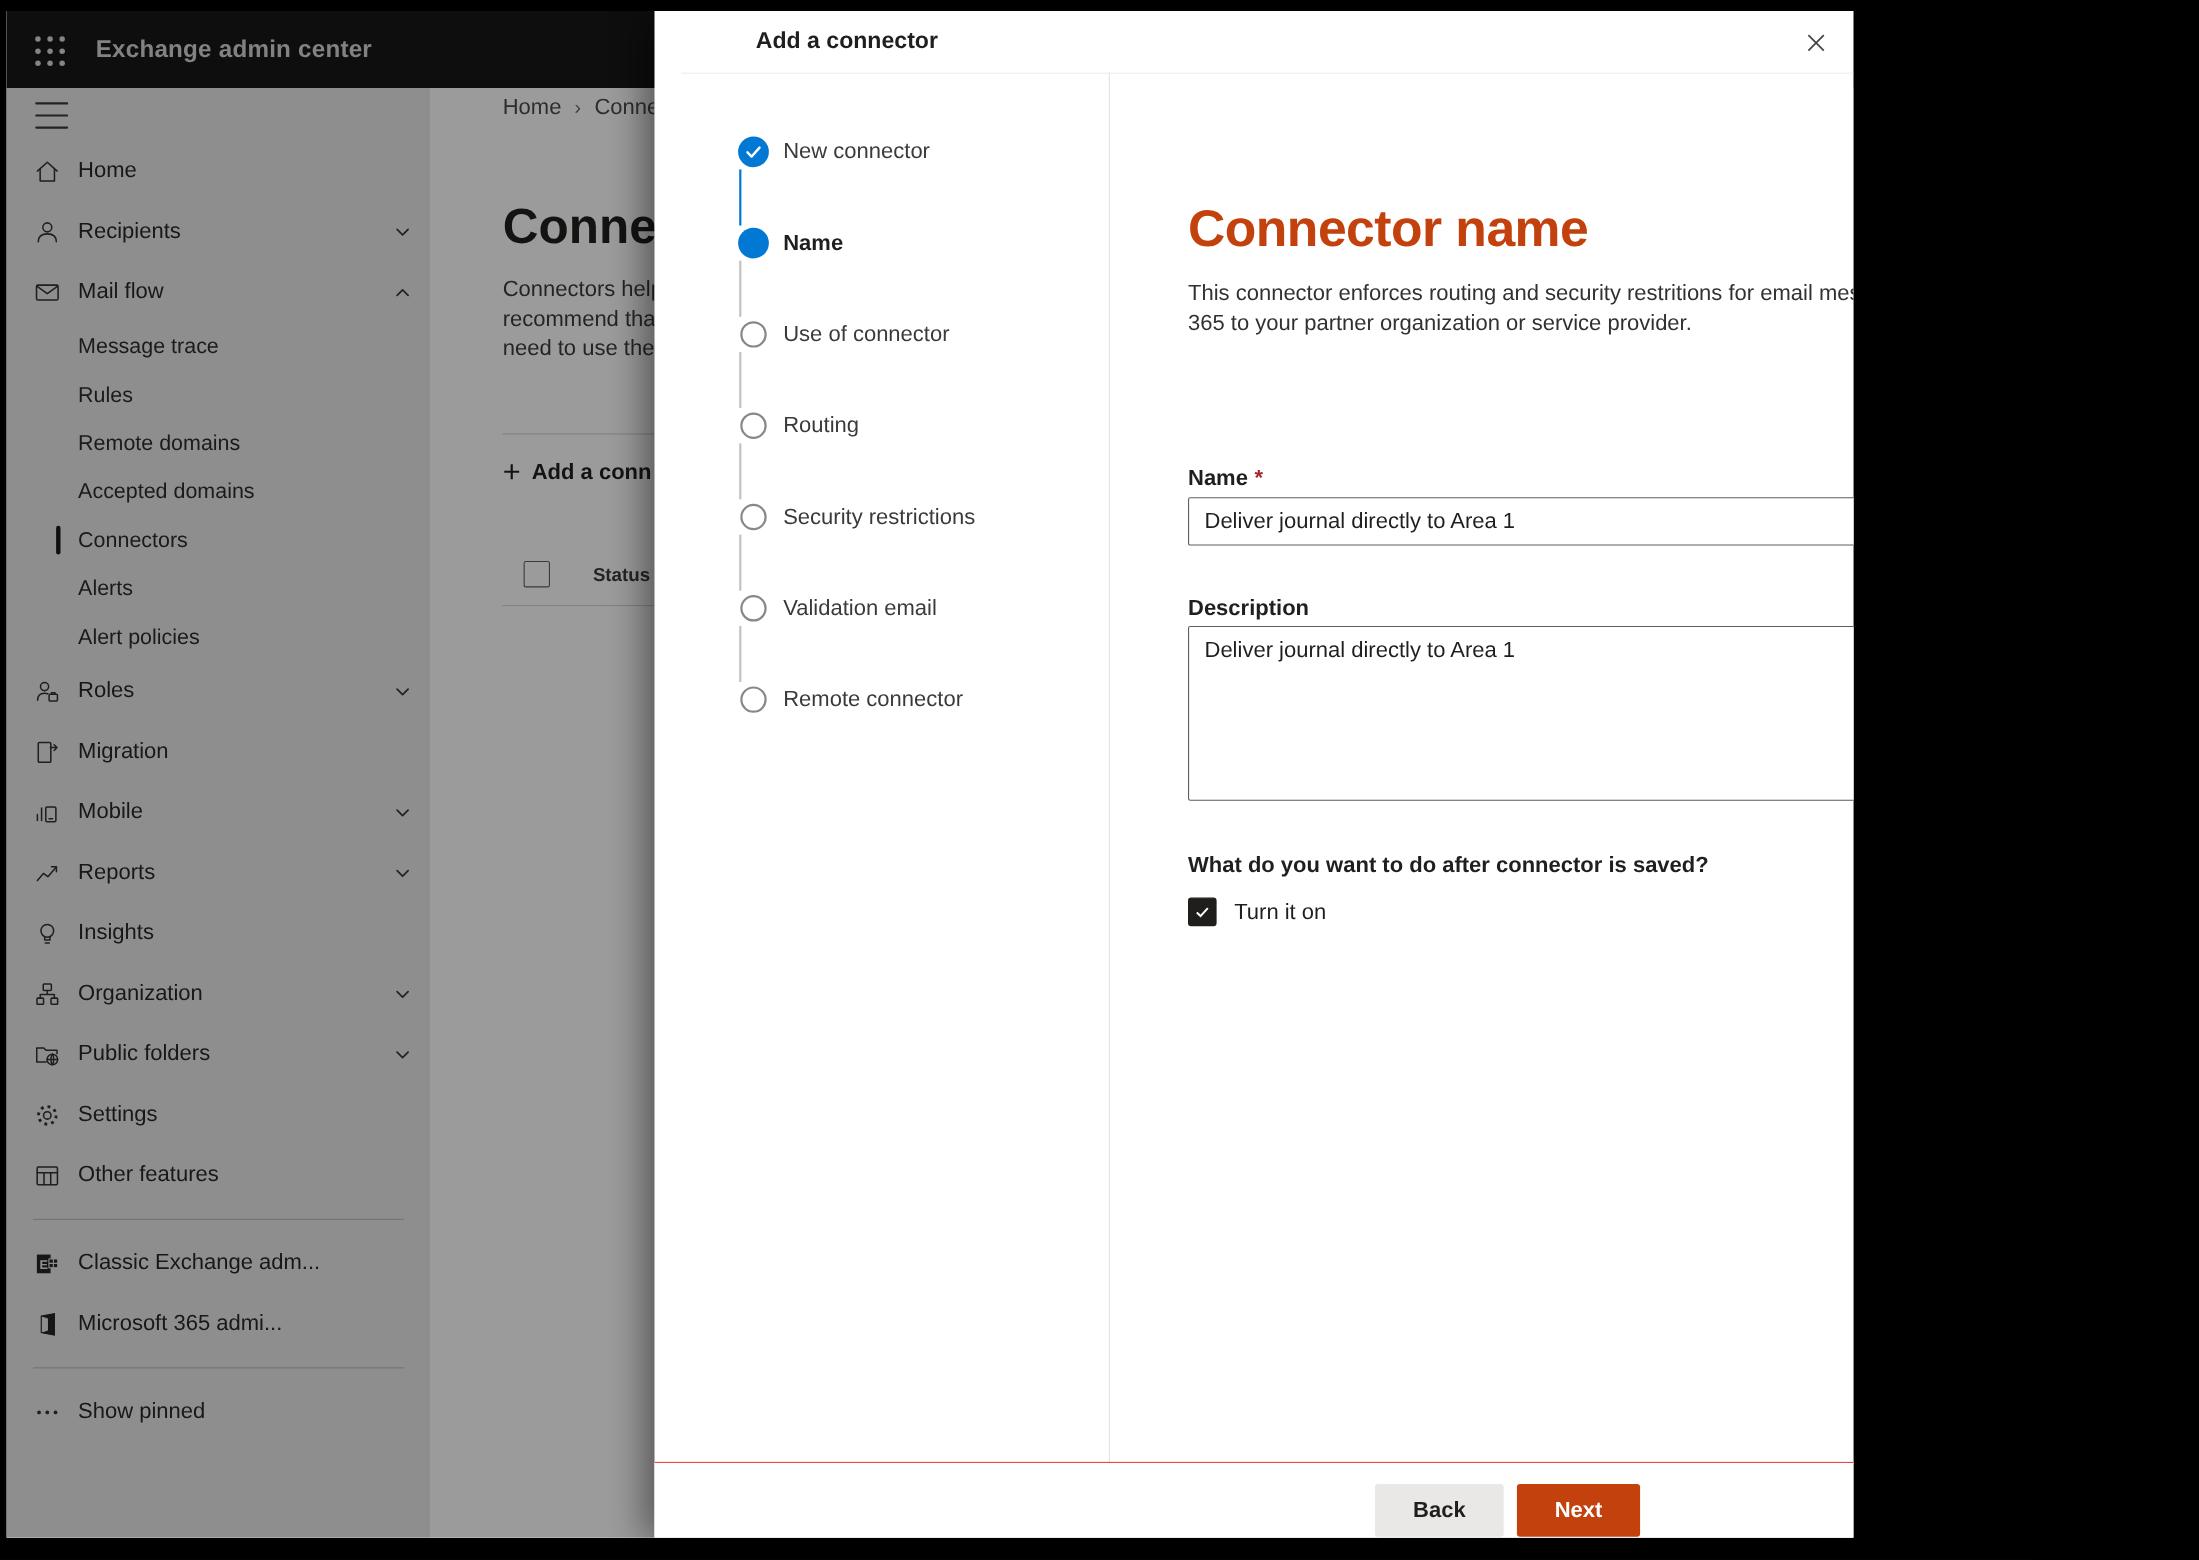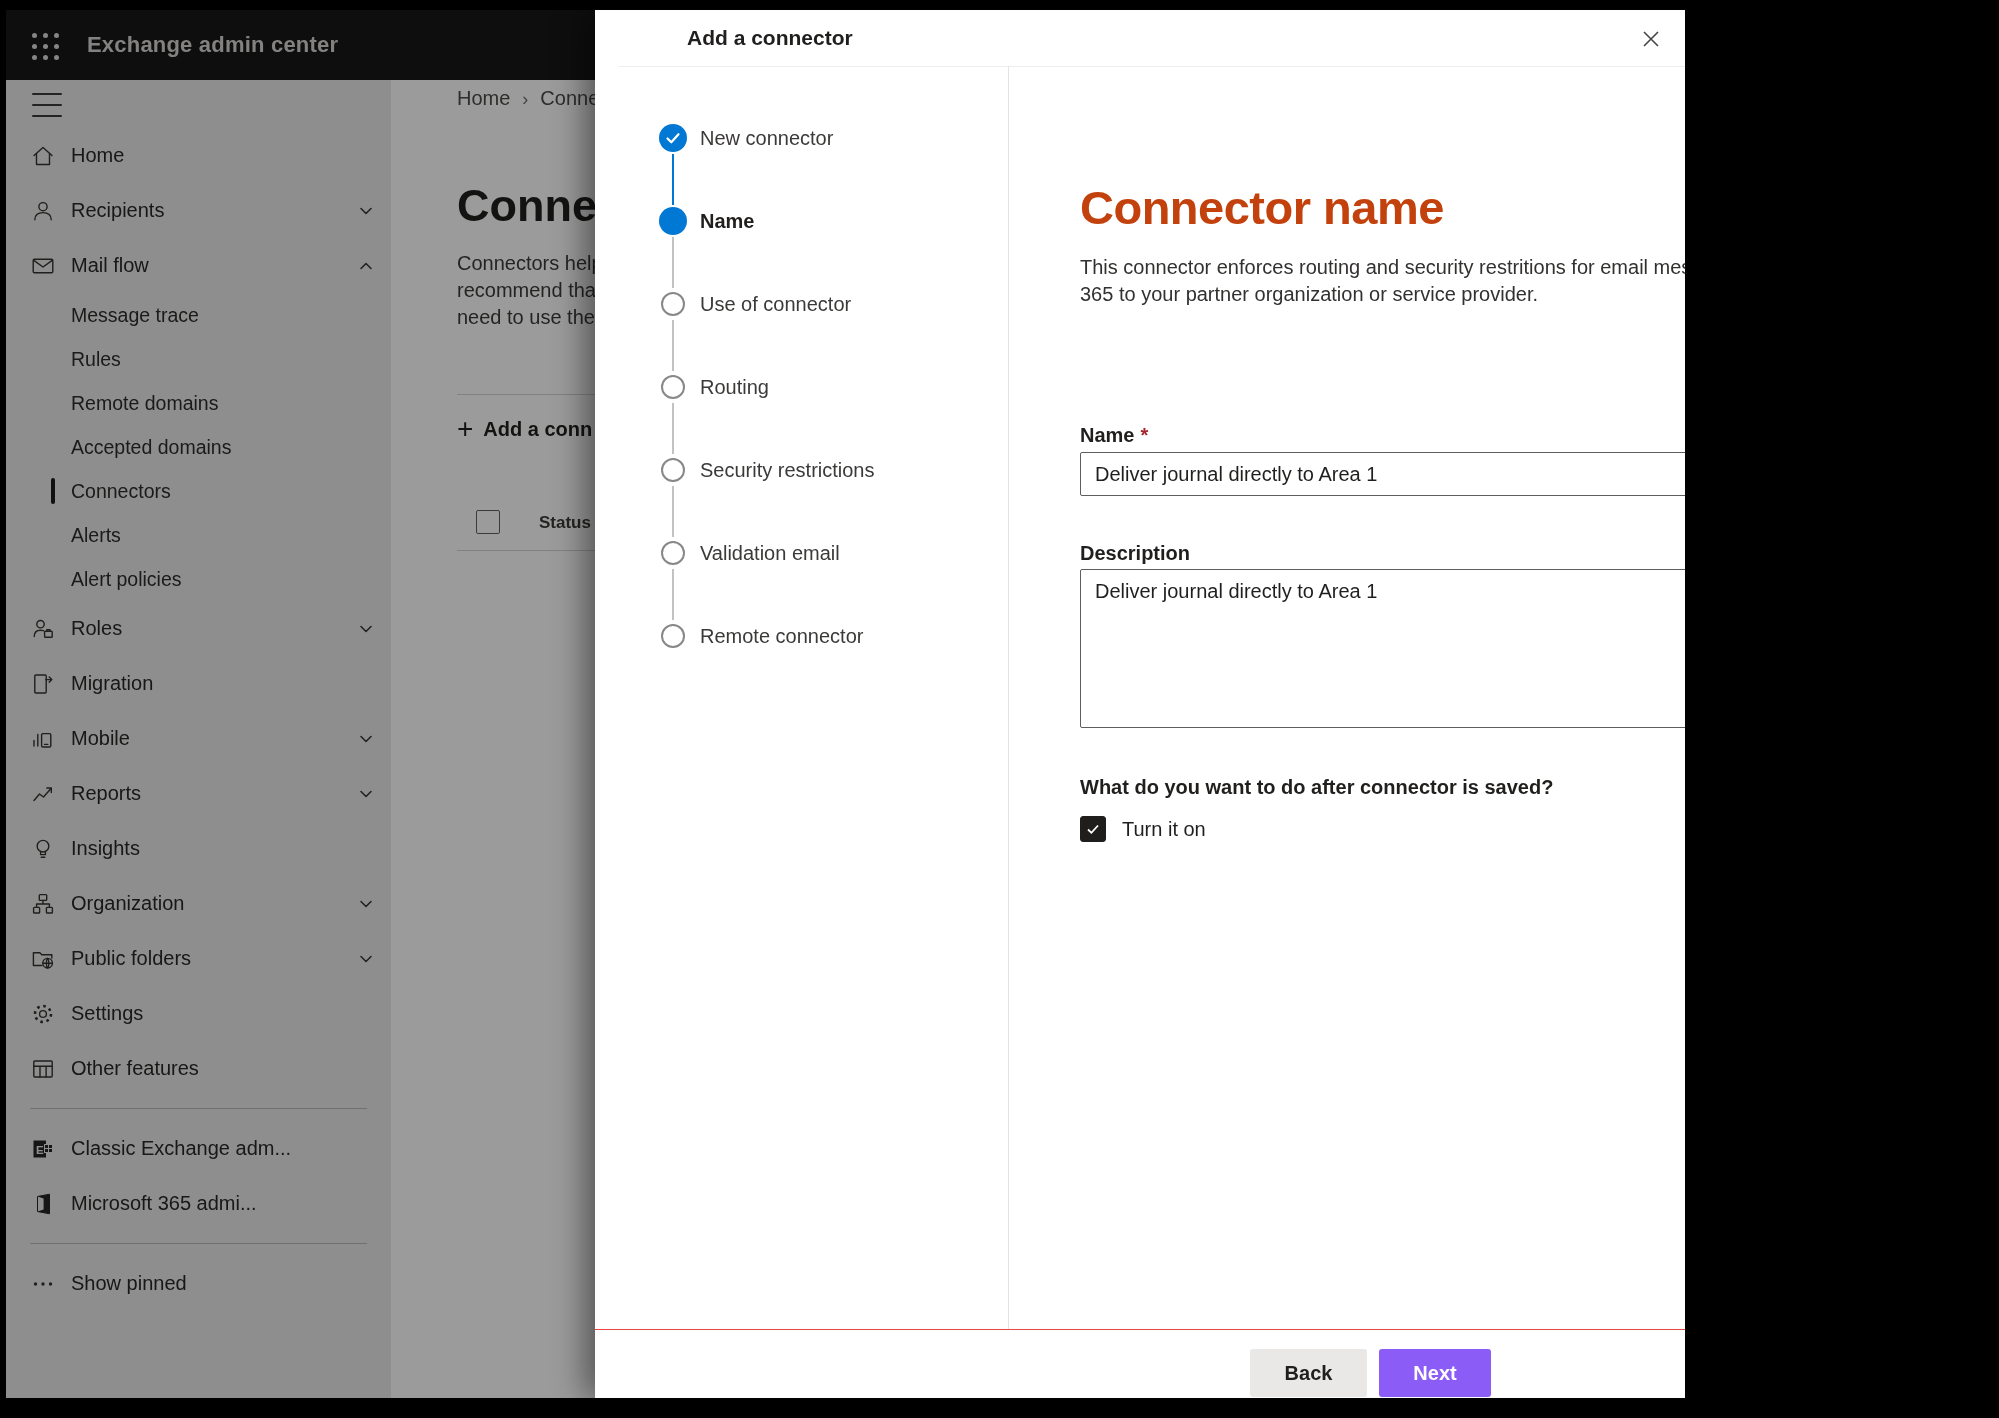--- a/index.html
+++ b/index.html
@@ -51,21 +51,21 @@
   
   .drawer{position:absolute;left:589px;top:0;right:0;bottom:0;background:#fff;z-index:100;box-shadow:-10px 0 30px rgba(0,0,0,.45);}
   .drawer-head{position:absolute;left:0;top:0;right:0;height:56px;border-bottom:1px solid #efedec;margin-left:24px;}
   .drawer-title{position:absolute;left:68px;top:0;height:56px;line-height:56px;font-size:21px;font-weight:700;color:#201f1e;}
   .close{position:absolute;right:18px;top:13px;width:32px;height:32px;background:none;border:none;padding:0;cursor:pointer;
          display:flex;align-items:center;justify-content:center;}
   .vdiv{position:absolute;left:413px;top:56px;bottom:68px;width:1px;background:#e5e3e1;}
 
   
   .stepper{position:absolute;left:0;top:56px;width:413px;bottom:68px;}
-  .step{position:absolute;left:0;right:0;height:28px;cursor:pointer;}
+  .step{position:absolute;left:12px;right:0;height:28px;cursor:pointer;}
   .dot{position:absolute;border-radius:50%;box-sizing:border-box;display:flex;align-items:center;justify-content:center;}
   .step-completed .dot,.step-current .dot{left:64px;top:0;width:28px;height:28px;background:#0078d4;}
   .step-upcoming .dot{left:66px;top:2px;width:24px;height:24px;border:2px solid #8a8886;background:#fff;}
   .step-lbl{position:absolute;left:105px;top:0;height:28px;line-height:28px;font-size:20px;color:#3b3a39;white-space:nowrap;}
   .step-current .step-lbl{font-weight:700;color:#201f1e;}
   .step-line{position:absolute;left:77px;width:2px;background:#c4c2c0;}
   .step-line.blue{background:#0078d4;}
 
   
   .content{position:absolute;left:413px;top:56px;right:0;bottom:68px;}
@@ -83,21 +83,21 @@
   .turnon{position:absolute;left:72px;top:750px;display:flex;align-items:center;}
   .check-box{width:26px;height:26px;border-radius:3px;background:#1f1e1d;border:1px solid #1f1e1d;box-sizing:border-box;cursor:pointer;
              display:flex;align-items:center;justify-content:center;}
   .turnon-lbl{margin-left:16px;font-size:20px;color:#201f1e;}
 
   
   .drawer-foot{position:absolute;left:0;right:0;bottom:0;height:68px;background:#fff;border-top:1px solid #ef4444;}
   .btn{position:absolute;top:19px;height:48px;border:none;border-radius:3px;font-family:"Liberation Sans",sans-serif;
        font-size:20px;font-weight:600;cursor:pointer;}
   .btn-back{left:655px;width:117px;background:#eae8e6;color:#201f1e;}
-  .btn-next{left:784px;width:112px;background:#8b5cf6;color:#fff;}
+  .btn-next{left:784px;width:112px;background:#c2410c;color:#fff;}
 </style>
 </head>
 <body>
 
 <div id="app">
   <div class="screen">
 
     <div class="topbar">
       <button class="waffle">
         <i></i>

